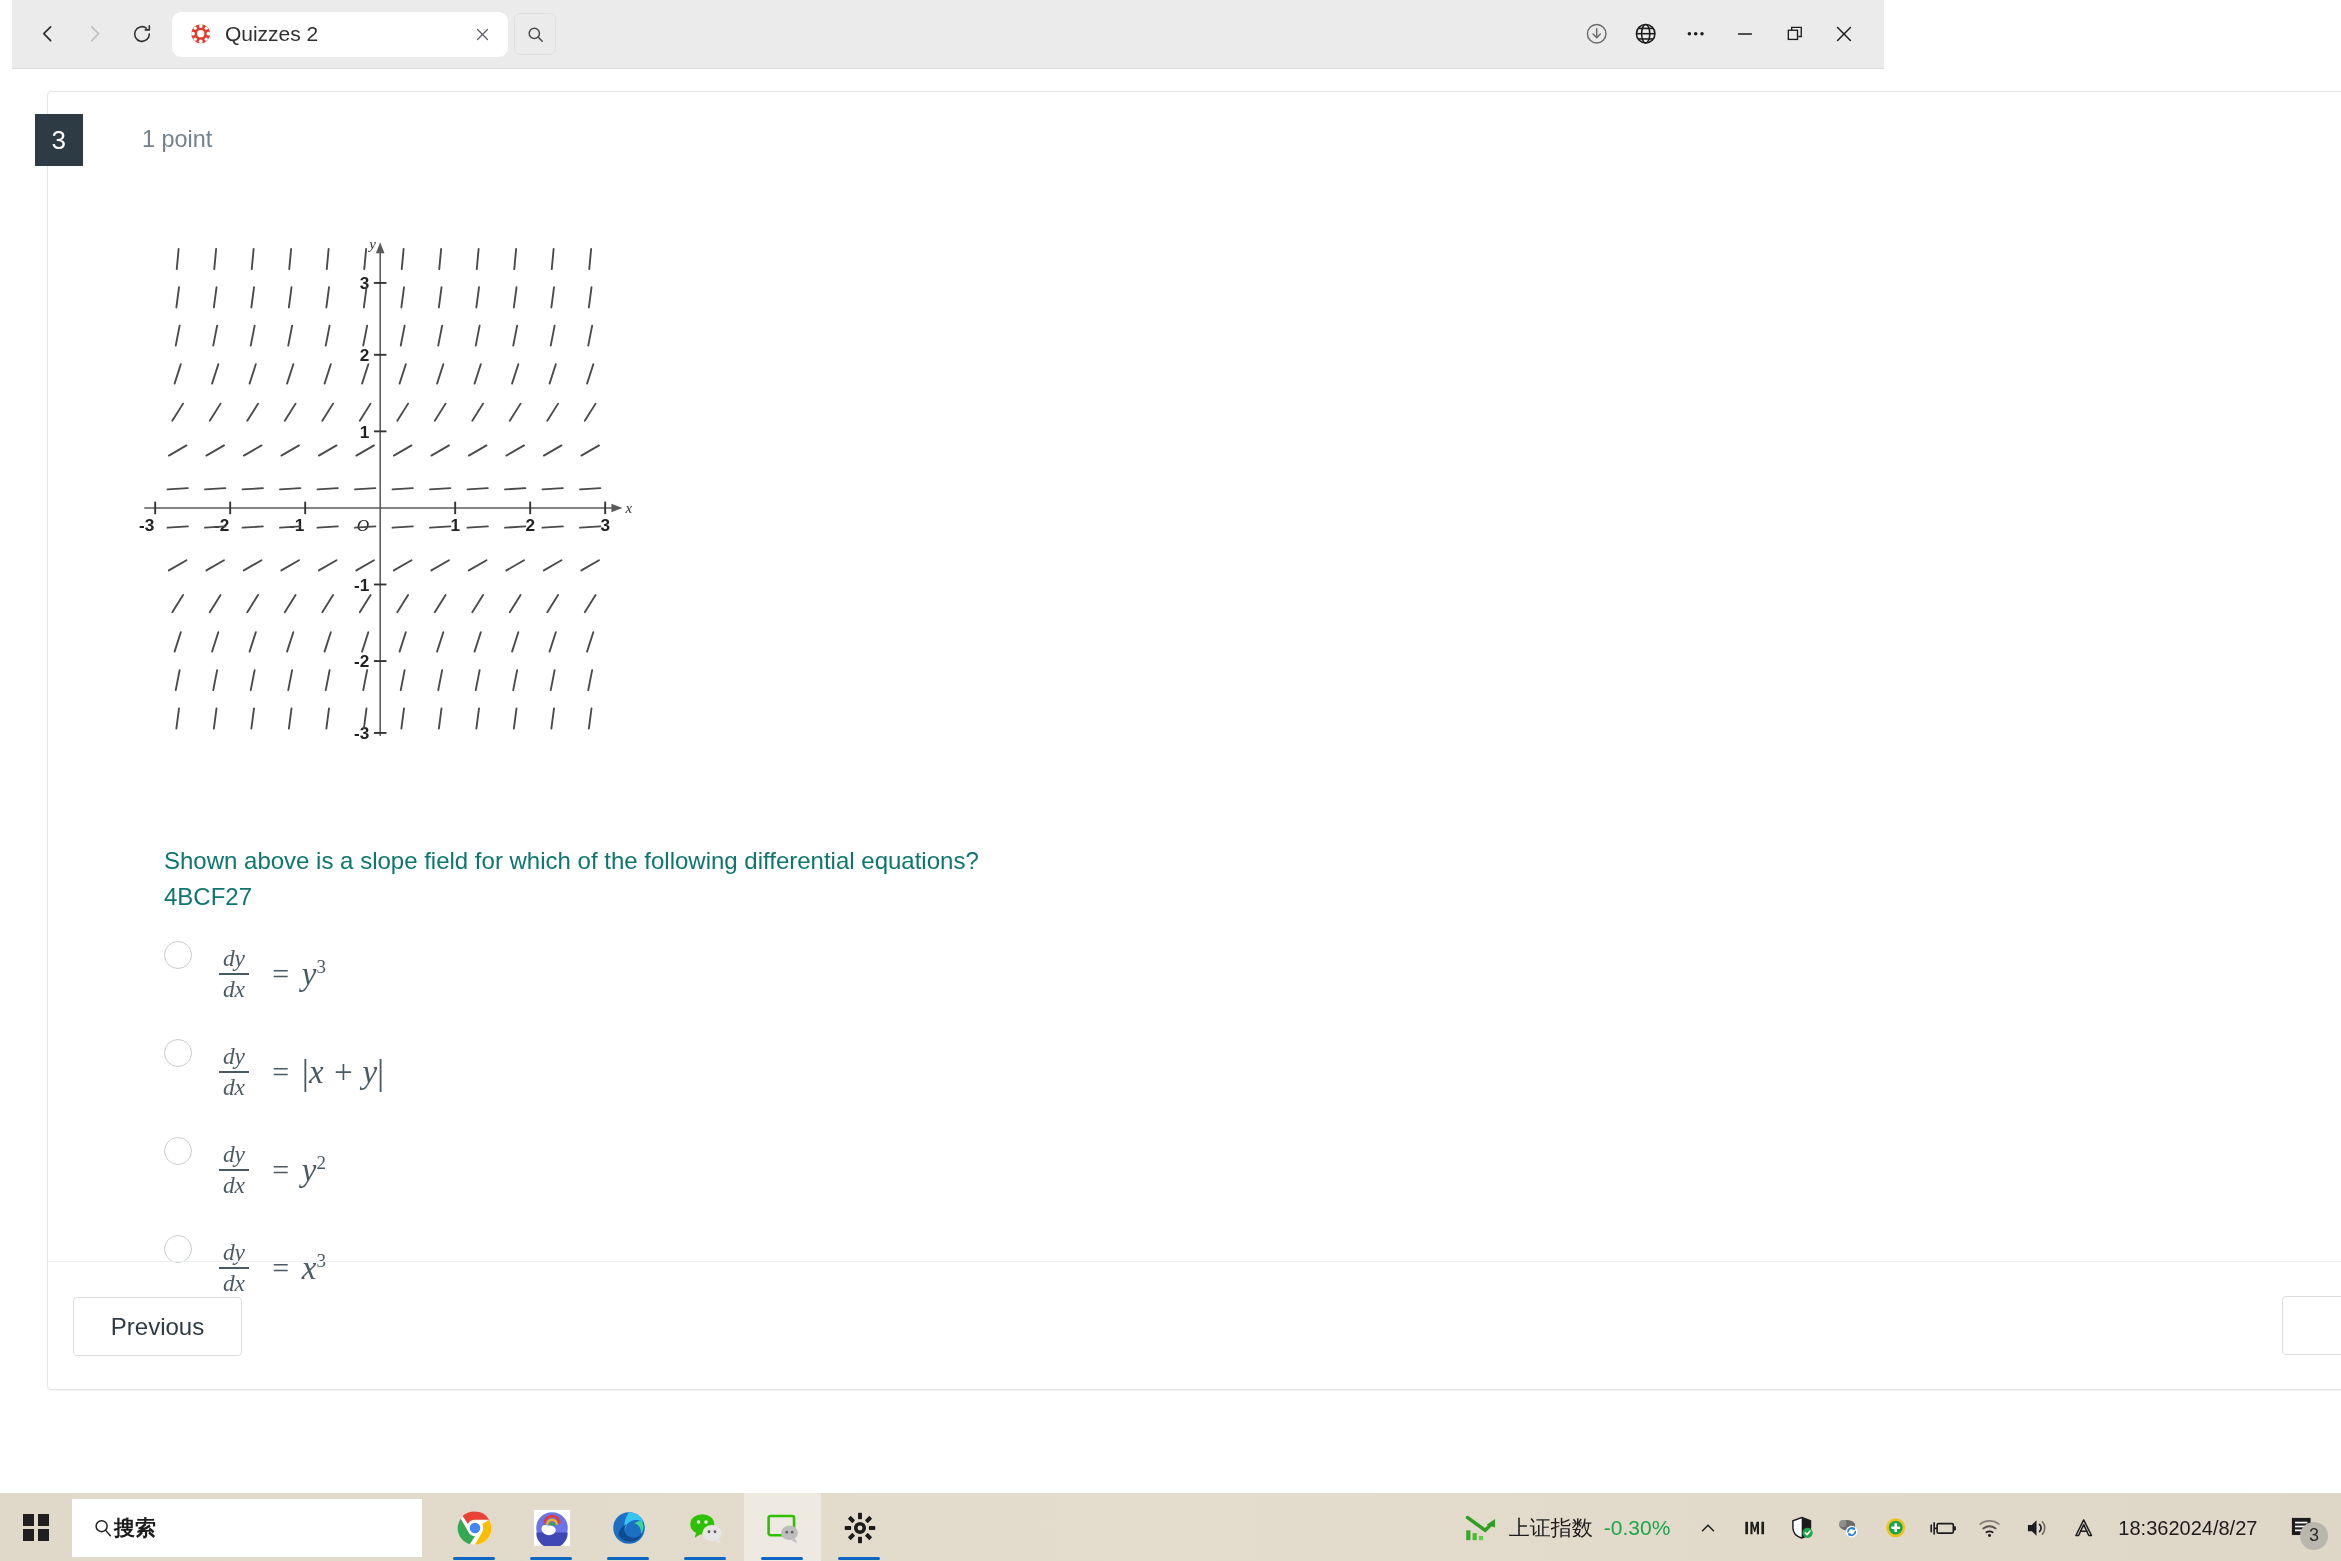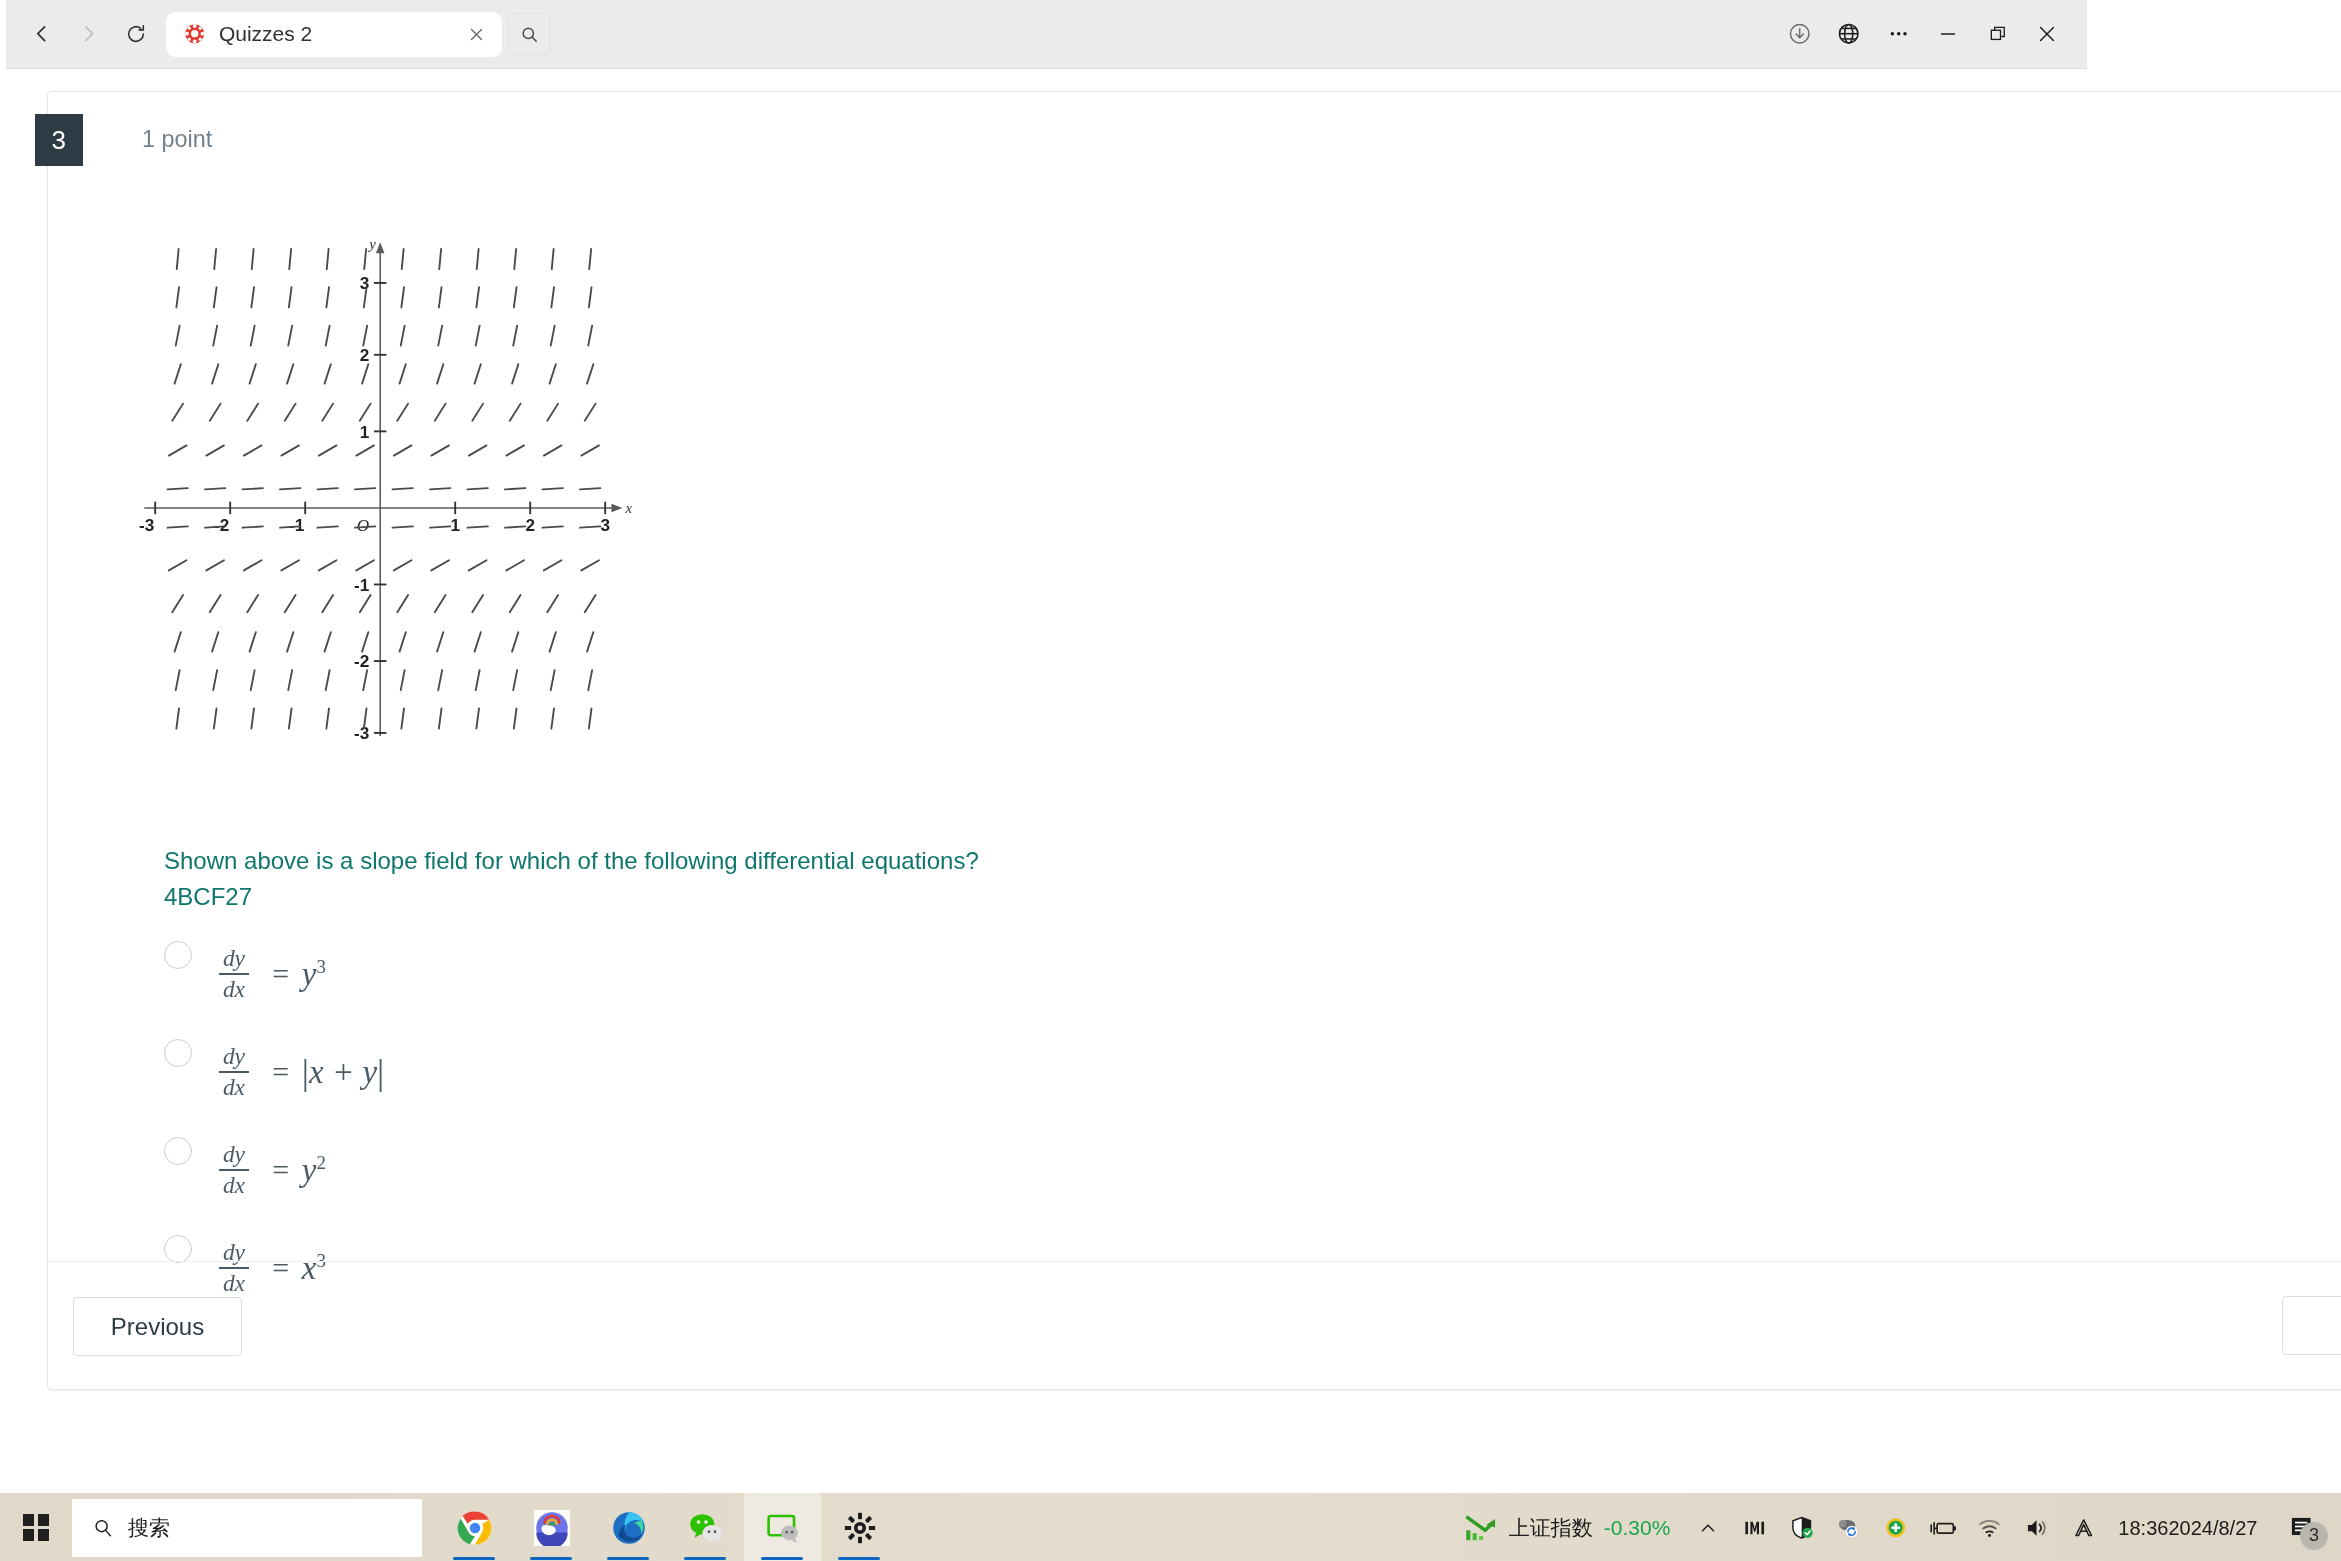--- a/index.html
+++ b/index.html
@@ -5,22 +5,22 @@
   * { box-sizing: border-box; margin: 0; padding: 0; }
   html, body {
     width: 2342px; height: 1561px;
     overflow: hidden;
     font-family: "Liberation Sans", sans-serif;
     background: #ffffff;
   }
 
   
   .browser-chrome {
-    position: absolute; top: 0; left: 6px;
-    width: 2081px; height: 69px;
+    position: absolute; top: 0; left: 12px;
+    width: 1872px; height: 69px;
     background: #ebebeb;
     border-bottom: 0.8px solid #dcdcdc;
     display: flex; align-items: center;
   }
   .nav-btns { display: flex; align-items: center; padding-left: 14px; gap: 3.1px; }
   .nav-btn {
     width: 44px; height: 44px;
     display: flex; align-items: center; justify-content: center;
     border-radius: 4.7px;
   }
@@ -216,23 +216,23 @@
     grid-template-columns: 1fr 1fr;
     grid-template-rows: 1fr 1fr;
     gap: 3.1px;
   }
   .win-logo span { background: #1f1f1f; display: block; }
 
   .search-box {
     width: 350px; height: 58px;
     background: #ffffff;
     display: flex; align-items: center;
-    gap: 14px;
     padding-left: 20px;
     margin-left: 0;
+    font-weight: bold;
   }
   .search-text { font-size: 21px; color: #1c1c1c; }
 
   .task-icons { display: flex; align-items: center; margin-left: 14px; }
   .task-icon {
     width: 77px; height: 69px;
     display: flex; align-items: center; justify-content: center;
     position: relative;
   }
   .task-icon.active { background: rgba(255,255,255,0.42); }

